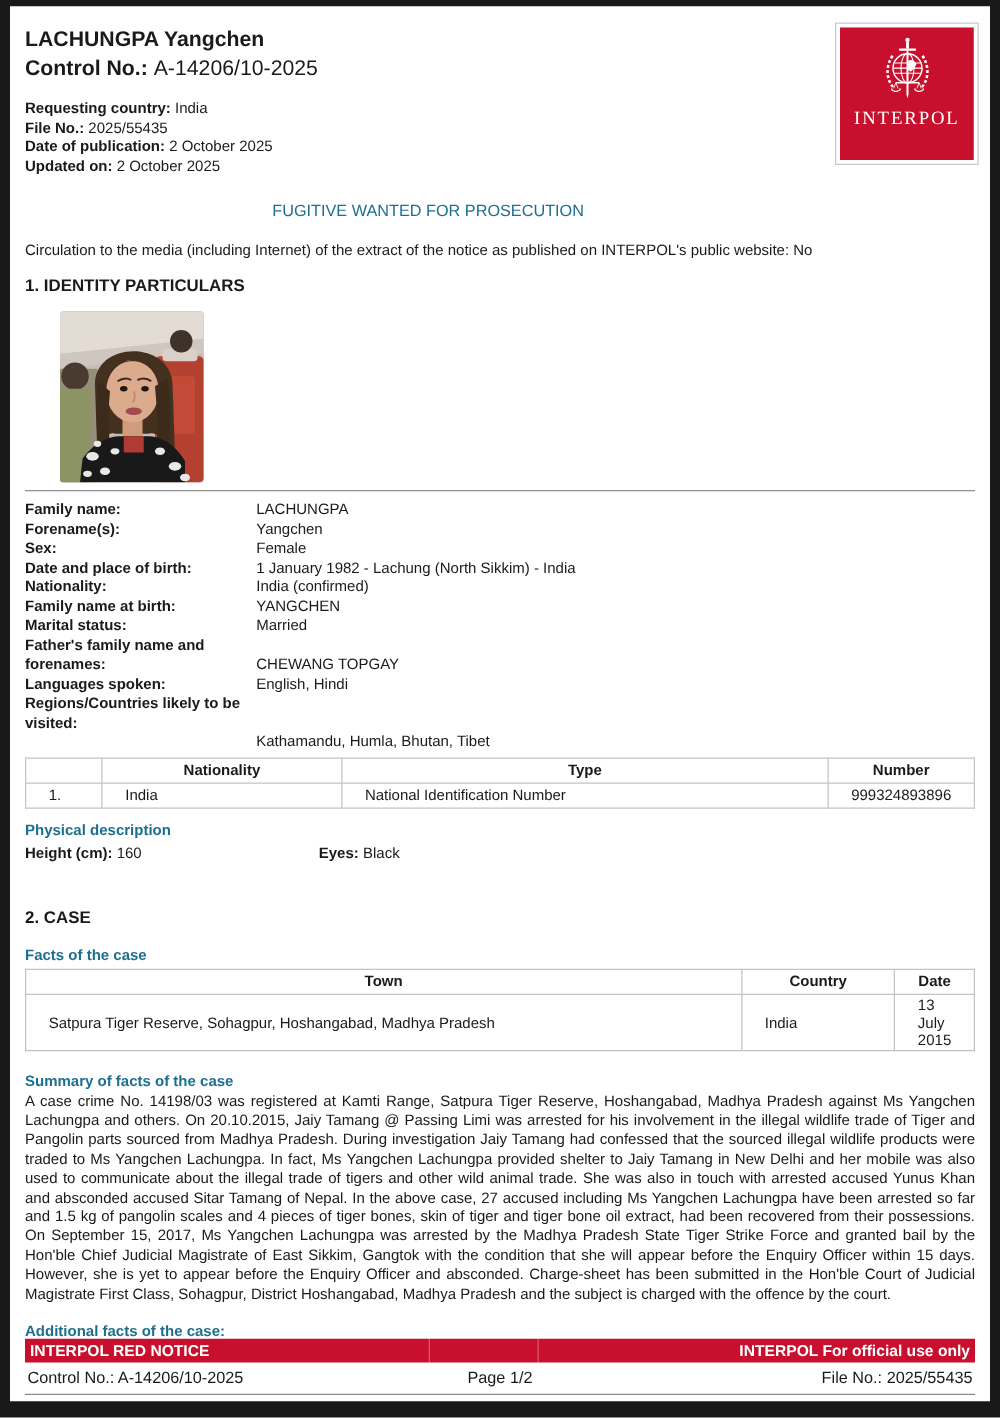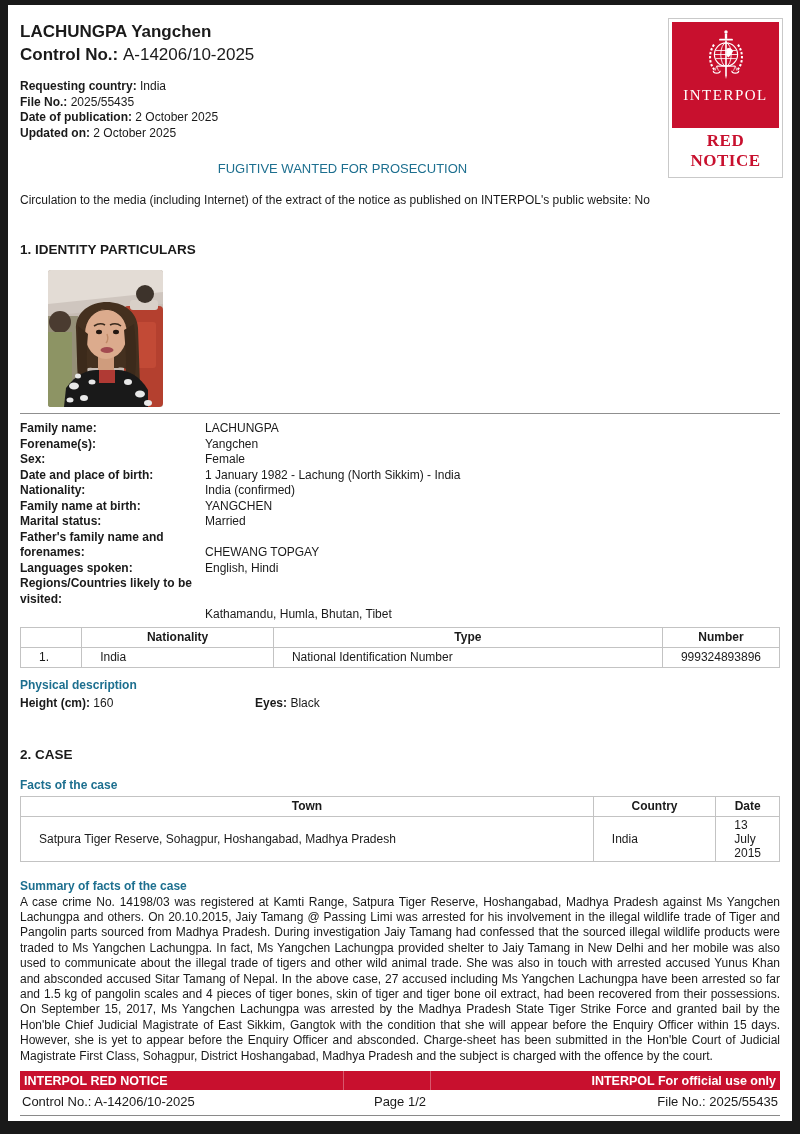--- a/index.html
+++ b/index.html
@@ -40,21 +40,21 @@
     color:#ffffff; font-family:"Liberation Serif", serif;
     font-size:15px; letter-spacing:1.5px;
   }
   .badge-white {
     height:46px; display:flex; flex-direction:column; align-items:center;
     justify-content:center; color:#C8102E;
     font-family:"Liberation Serif", serif; font-weight:bold;
     font-size:17px; line-height:1.15; letter-spacing:0.5px;
   }
   
-  .sec { font-size:13.5px; font-weight:bold; margin-top:35px; }
+  .sec { font-size:13.5px; font-weight:bold; margin-top:14px; }
   .photo {
     width:115px; height:137px; margin:13px 0 0 28px;
     border-radius:3px; overflow:hidden; background:#c7bcb4;
   }
   .divider { border:none; border-top:1px solid #8f8f8f; margin:6px 0 0 0; }
   .fields { margin-top:7px; font-size:12px; }
   .frow { display:flex; align-items:flex-start; }
   .frow .lbl { width:185px; font-weight:bold; line-height:15.5px; }
   .frow .val { flex:1; line-height:15.5px; }
   .frow.align-end { align-items:flex-end; }
@@ -109,24 +109,20 @@
             <path d="M32,37 H68 M30,44 H70 M32,51 H68" stroke-width="1.5"></path>
             <path d="M52,33 q8,-2 10,6 q-4,8 -8,10 q-6,-4 -2,-16" fill="#ffffff" stroke="none"></path>
             <path d="M30,70 C20,58 20,40 30,26" stroke-width="3.5" stroke-dasharray="4,3"></path>
             <path d="M70,70 C80,58 80,40 70,26" stroke-width="3.5" stroke-dasharray="4,3"></path>
             <path d="M34,64 H66"></path>
             <path d="M34,64 l-3,8 M34,64 l3,8 M66,64 l-3,8 M66,64 l3,8" stroke-width="1.2"></path>
             <path d="M28,72 a6,4 0 0 0 12,0 M60,72 a6,4 0 0 0 12,0"></path>
           </g>
         </svg>
         <div class="badge-org">INTERPOL</div>
-      </div>
-      <div class="badge-white">
-        <div>RED</div>
-        <div>NOTICE</div>
       </div>
     </div>
 
     <div class="doc-title">
       <div>LACHUNGPA Yangchen</div>
       <div><b>Control No.:</b> <span class="value">A-14206/10-2025</span></div>
     </div>
 
     <div class="meta">
       <div><b>Requesting country:</b> <span>India</span></div>

